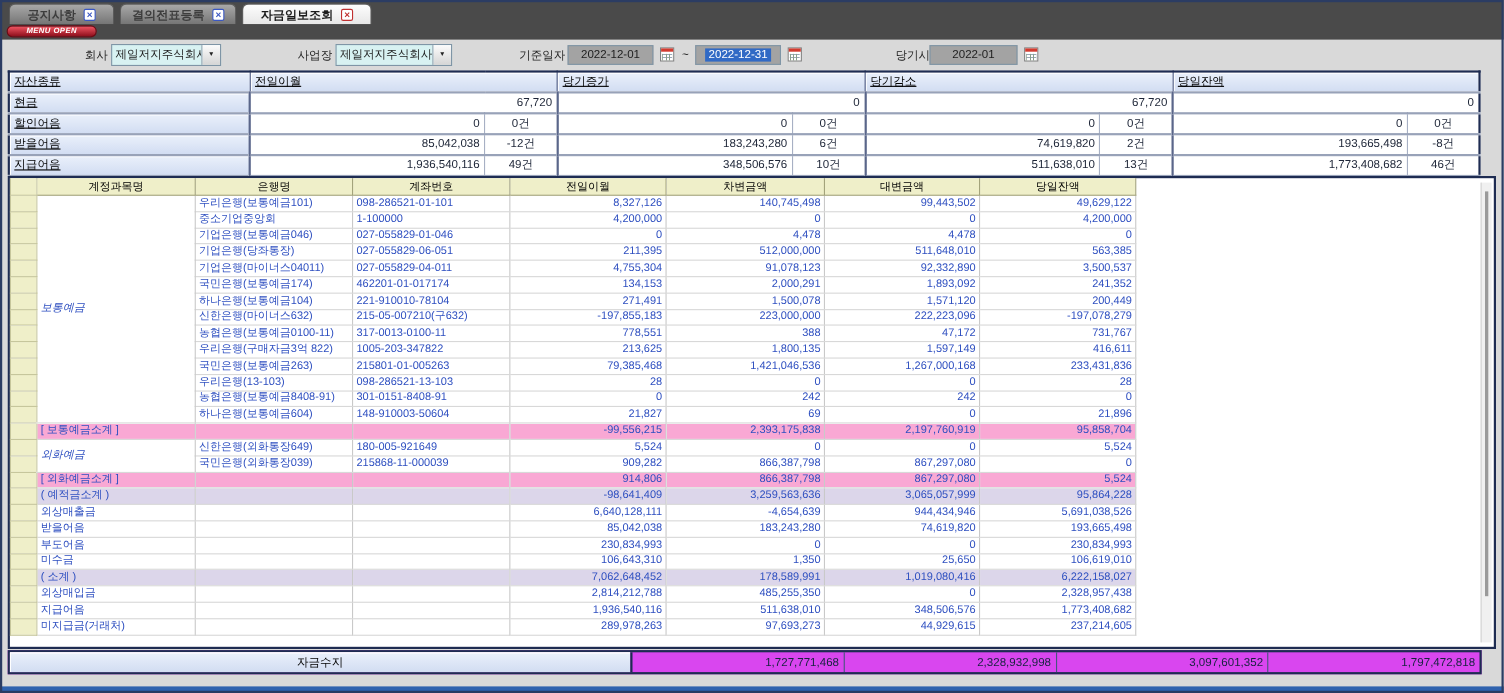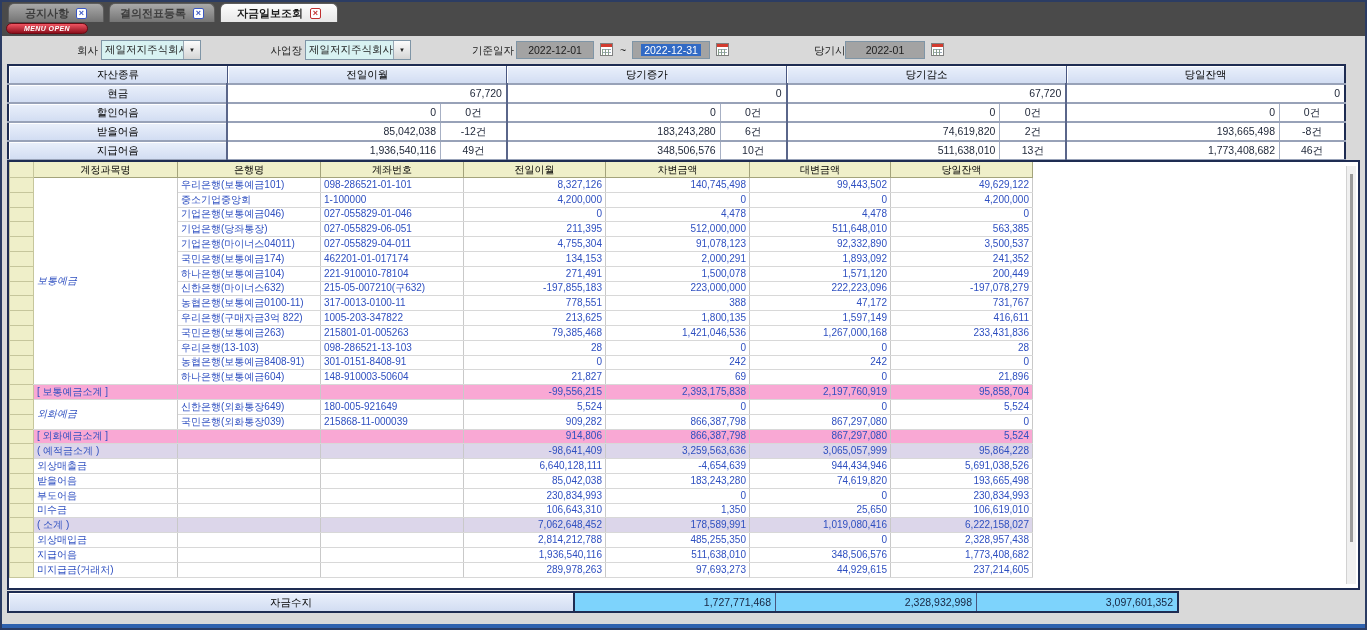--- a/index.html
+++ b/index.html
@@ -73,22 +73,23 @@
   
   .sumtbl {
     position:absolute; left:7px; top:64px; width:1339px;
     border-collapse:collapse; background:#fff; font-size:10.5px;
     border:2px solid #1e2c52; table-layout:fixed;
   }
   .sumtbl th, .sumtbl td { padding:0 4px; height:17px; line-height:15px; overflow:hidden; white-space:nowrap; }
   .sumtbl tr { border-bottom:2px solid #98a2b8; }
   .shead, .slabel {
     background:linear-gradient(#eaf0fb,#d2ddf2); border:1px solid #47557f;
-    text-align:center; font-weight:normal; color:#000;
+    text-align:left; font-weight:normal; color:#000;
     box-shadow:inset 1px 1px 0 #fff;
+    text-decoration:underline;
   }
   .samt { text-align:right; color:#1c2436; border-left:2px solid #5a668a; }
   .scnt { text-align:center; color:#1c2436; border-left:1px solid #a7b0c4; }
 
   
   .gridwrap {
     position:absolute; left:7px; top:160px; width:1353px; height:430px; box-sizing:border-box;
     background:#fff; border:2px solid #1e2c52;
   }
   .gridtbl { border-collapse:collapse; table-layout:fixed; width:1023px; font-size:10px; }
@@ -105,22 +106,22 @@
   .num { text-align:right; }
   .bank, .acct, .lblcell { text-align:left; }
   .groupcell { vertical-align:middle;font-style:italic; }
   tr.sub td:not(.gut) { background:#f9a8d4; }
   tr.total td:not(.gut) { background:#dcd6ea; }
   .vscroll { position:absolute; top:4px; right:2px; bottom:4px; width:9px; background:#f0f0f0; border-left:1px solid #d2d2d2; }
   .vthumb { position:absolute; left:3px; top:8px; width:3px; height:368px; background:#9a9a9a; }
 
   
   .foot {
-    position:absolute; left:7px; top:591px; width:1172px; height:22px; box-sizing:border-box;
-    display:flex; border:2px solid #1e2c52; background:#7dd3fc; font-size:10.5px;
+    position:absolute; left:7px; top:591px; width:1340px; height:22px; box-sizing:border-box;
+    display:flex; border:2px solid #1e2c52; background:#d946ef; font-size:10.5px;
   }
   .foot-label {
     width:566px; box-sizing:border-box; background:linear-gradient(#eaf0fb,#d2ddf2);
     border-right:2px solid #1e2c52; box-shadow:inset 1px 1px 0 #fff;
     text-align:center; line-height:18px; color:#000;
   }
   .fv { flex:1; border-left:1px solid #47557f; text-align:right; padding:0 4px; line-height:18px; color:#16233f; }
   .fv.first { border-left:none; }
 
   .bottombar { position:absolute; left:0; right:0; bottom:0; height:6px; background:#2f62ae; }
@@ -528,16 +529,17 @@
   <div class="vscroll">
     <div class="vthumb"></div>
   </div>
 </div>
 
 <div class="foot">
   <div class="foot-label">자금수지</div>
   <div class="fv first">1,727,771,468</div>
   <div class="fv">2,328,932,998</div>
   <div class="fv">3,097,601,352</div>
+  <div class="fv">1,797,472,818</div>
 </div>
 
 <div class="bottombar"></div>
 <div class="frame"></div>
 
 </body></html>

